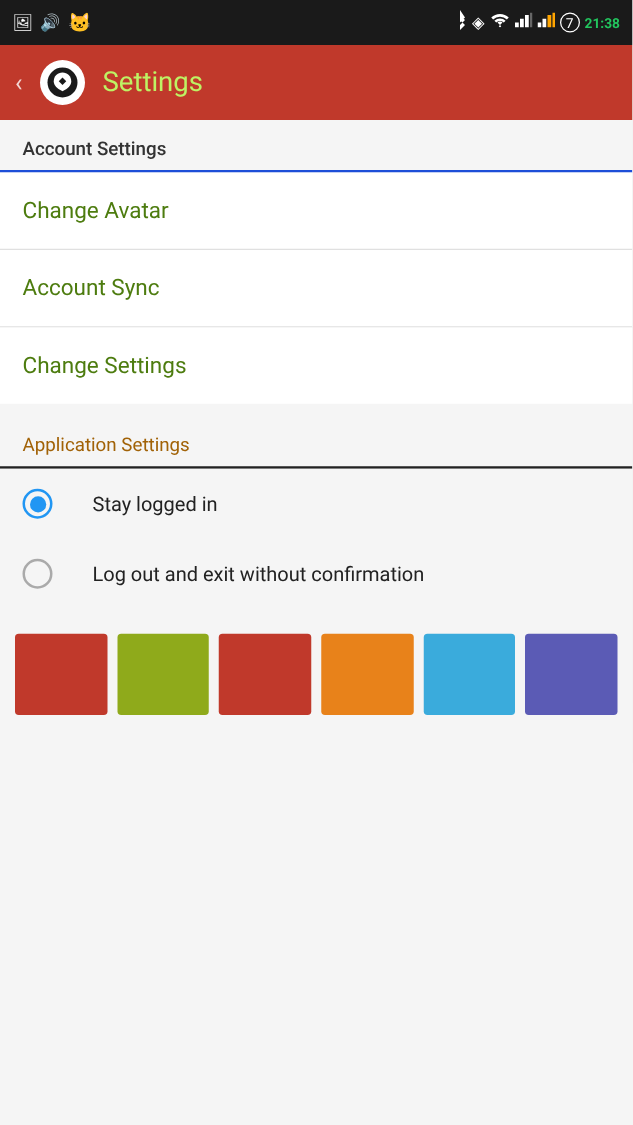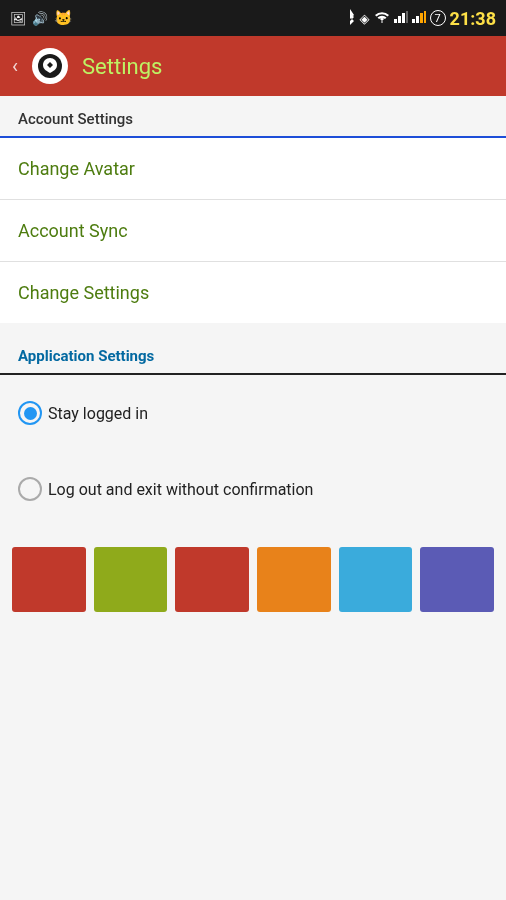--- a/index.html
+++ b/index.html
@@ -31,22 +31,22 @@
       align-items: center;
       gap: 4px;
       color: white;
       font-size: 13px;
     }
     .status-icon {
       color: white;
       font-size: 13px;
     }
     .status-time {
-      color: #fde047;
-      font-size: 18px;
+      color: #22c55e;
+      font-size: 11px;
       font-weight: bold;
     }
 
     
     .toolbar {
       width: 100%;
       height: 60px;
       background: #c0392b;
       display: flex;
       align-items: center;
@@ -110,34 +110,34 @@
 
     
     .account-group {
       margin-bottom: 0;
     }
 
     
     .app-section-header {
       padding: 14px 18px 8px 18px;
       font-size: 15px;
-      color: #0369a1;
-      font-weight: 700;
+      color: #a16207;
+      font-weight: 400;
       background: #f5f5f5;
       border-bottom: 2px solid #222;
       margin-top: 10px;
     }
 
     
     .radio-item {
       background: #f5f5f5;
-      padding: 26px 18px;
-      display: flex;
-      align-items: center;
-      gap: 6px;
+      padding: 16px 18px;
+      display: flex;
+      align-items: center;
+      gap: 32px;
       font-size: 16px;
       color: #222;
       cursor: pointer;
       border-bottom: none;
     }
     .radio-circle {
       width: 24px;
       height: 24px;
       border-radius: 50%;
       border: 2px solid #aaa;

